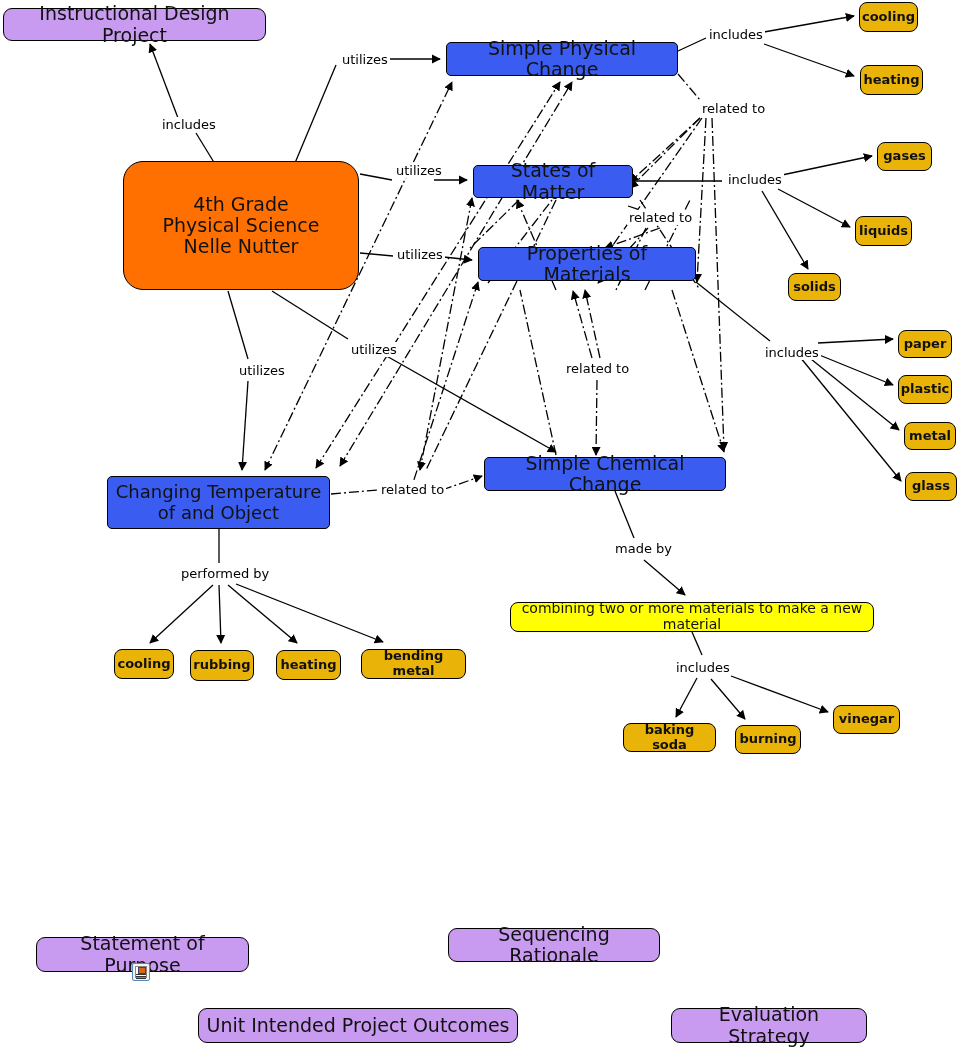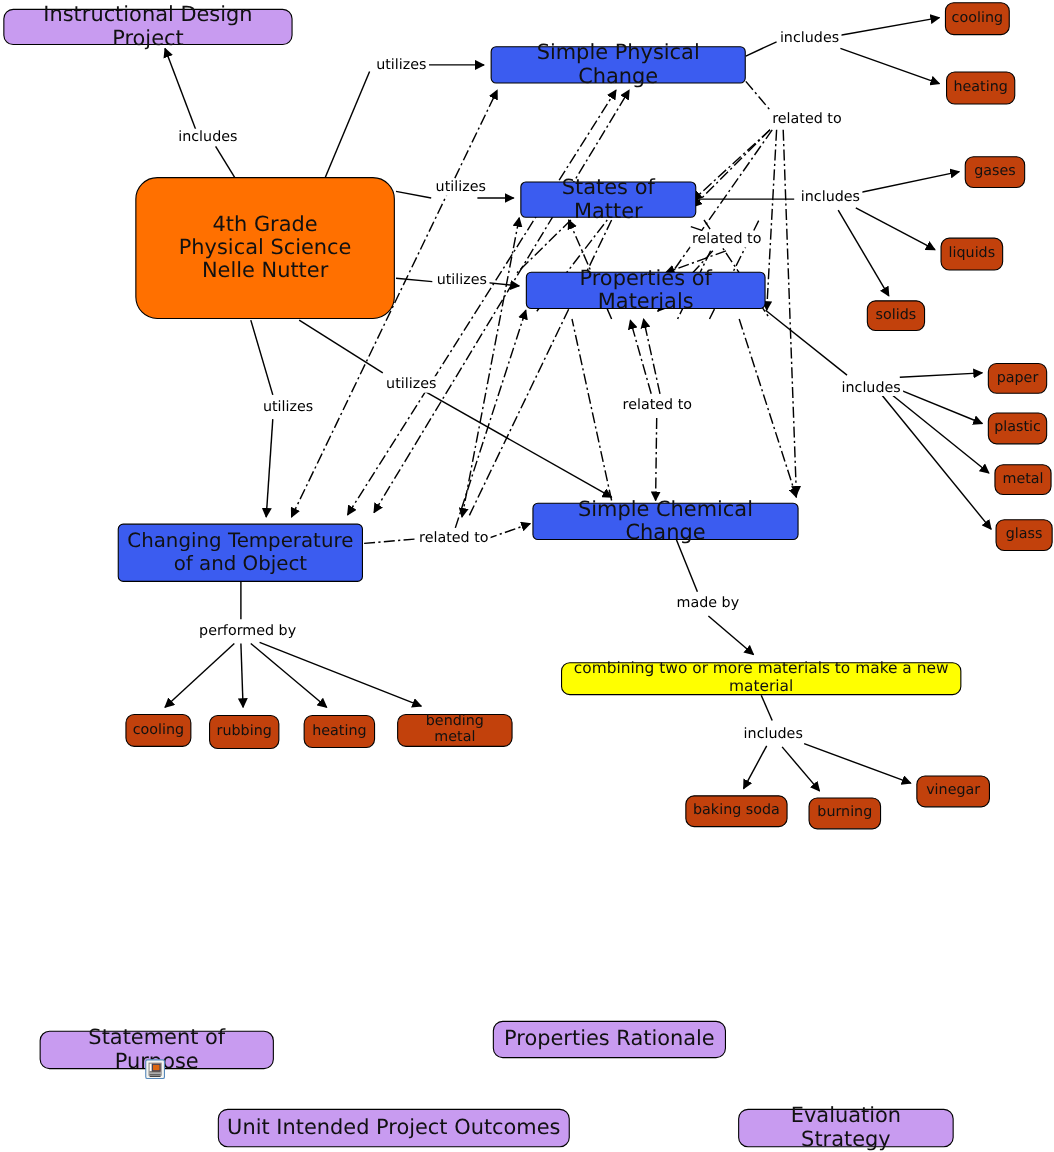--- a/index.html
+++ b/index.html
@@ -38,23 +38,24 @@
     background: #ff7000;
     border-radius: 20px;
     font-size: 19px;
     border-width: 1.8px;
   }
   .node.concept {
     background: #3b5cf0;
     font-size: 19px;
   }
   .node.leaf {
-    background: #c2410c;
+    background: #eab308;
     font-size: 13px;
     border-radius: 8px;
+    font-weight: bold;
   }
   .node.definition {
     background: #ffff00;
     font-size: 14px;
     border-radius: 8px;
   }
   .node.doc {
     background: #c89bf0;
     font-size: 19px;
     border-radius: 9px;
@@ -253,21 +254,21 @@
 <div class="node doc" style="left:36px; top:937px; width:213px; height:35px;">Statement of Purpose</div>
 
 <div class="doc-icon" style="left:132px; top:963px;">
   <span class="ico-inner"></span>
   <span class="ico-pic"></span>
   <span class="ico-line" style="top:10px; width:10px;"></span>
   <span class="ico-line" style="top:12px; width:10px;"></span>
   <span class="ico-line" style="top:14px; width:10px;"></span>
 </div>
 
-<div class="node doc" style="left:448px; top:928px; width:212px; height:34px;">Properties Rationale</div>
+<div class="node doc" style="left:448px; top:928px; width:212px; height:34px;">Sequencing Rationale</div>
 
 <div class="node doc" style="left:198px; top:1008px; width:320px; height:35px;">Unit Intended Project Outcomes</div>
 
 <div class="node doc" style="left:671px; top:1008px; width:196px; height:35px;">Evaluation Strategy</div>
 
 <div class="edge-label" style="left:160px; top:117px;">includes</div>
 
 <div class="edge-label" style="left:340px; top:52px;">utilizes</div>
 
 <div class="edge-label" style="left:394px; top:163px;">utilizes</div>

